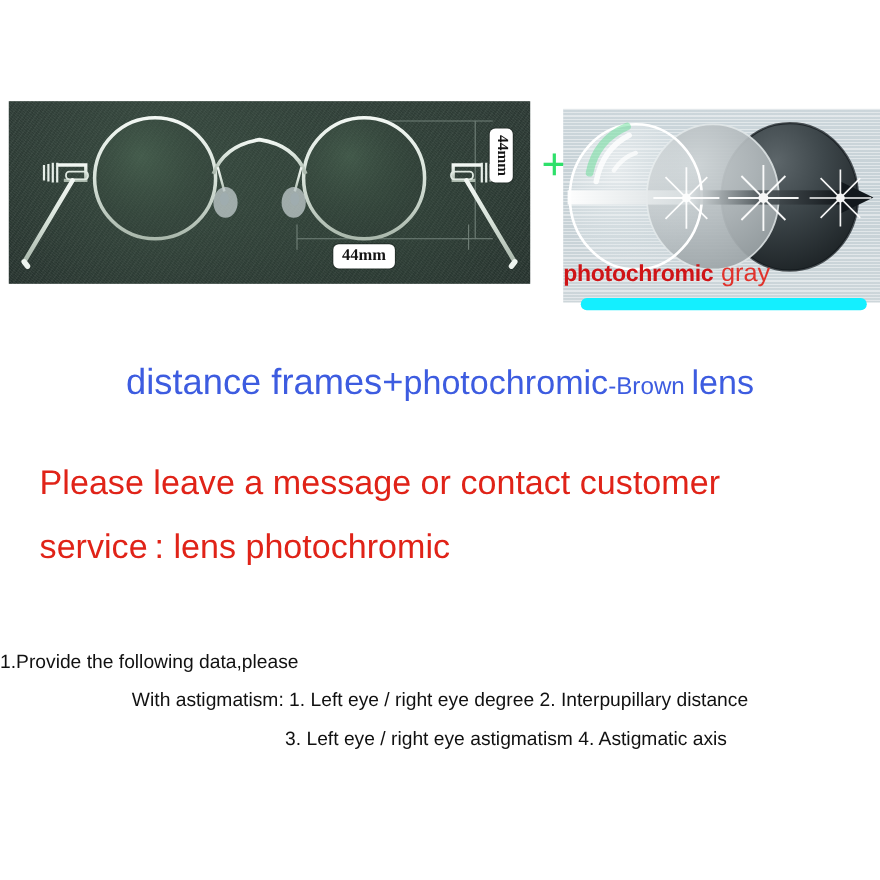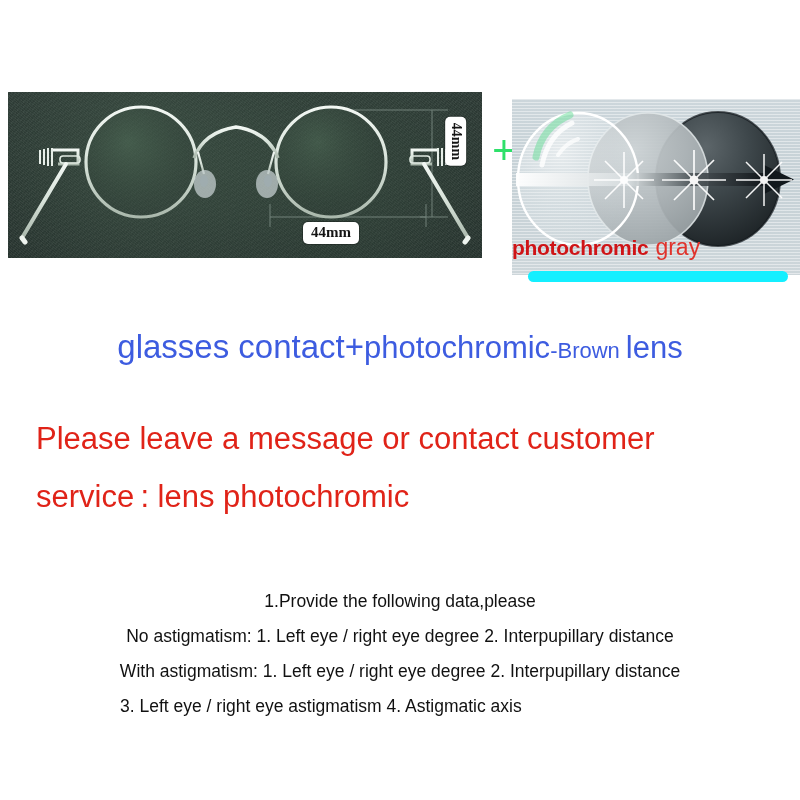--- a/index.html
+++ b/index.html
@@ -159,23 +159,23 @@
     position: absolute;
     left: 0;
     top: 584px;
     width: 800px;
     color: #111111;
     font-size: 17.5px;
     line-height: 35px;
     font-family: "Liberation Sans", sans-serif;
   }
   #instructions div { white-space: nowrap; }
-  .ln-center { text-align: center; }
+  .ln-center { text-align: left; }
   .ln-left   { text-align: center; }
-  .ln-right  { text-align: left; padding-left: 120px; }
+  .ln-right  { text-align: center; padding-left: 120px; }
 </style>
 </head>
 <body>
 
 <div id="media-row">
 
   <div id="frame-photo">
     <svg width="474" height="166" viewBox="0 0 474 166">
       <defs>
         <linearGradient id="wireGrad" x1="0" y1="0" x2="0" y2="1">
@@ -307,26 +307,25 @@
 
     <div id="lens-caption">
       <span class="pc">photochromic</span><span class="gy">gray</span>
     </div>
   </div>
 
   <div id="cyan-bar"></div>
 </div>
 
 <div id="headline">
-  <span class="seg-a">glasses contact+</span><span class="seg-b">photochromic</span><span class="seg-c">-Brown</span><span class="seg-d">lens</span>
+  <span class="seg-a">distance frames+</span><span class="seg-b">photochromic</span><span class="seg-c">-Brown</span><span class="seg-d">lens</span>
 </div>
 
 <div id="notice">
   <div>Please leave a message or contact customer</div>
   <div>service :  lens photochromic</div>
 </div>
 
 <div id="instructions">
   <div class="ln-center">1.Provide the following data,please</div>
-  <div class="ln-left">No astigmatism: 1. Left eye / right eye degree 2. Interpupillary distance</div>
   <div class="ln-left">With astigmatism: 1. Left eye / right eye degree 2. Interpupillary distance</div>
   <div class="ln-right">3. Left eye / right eye astigmatism    4. Astigmatic axis</div>
 </div>
 
 </body></html>

